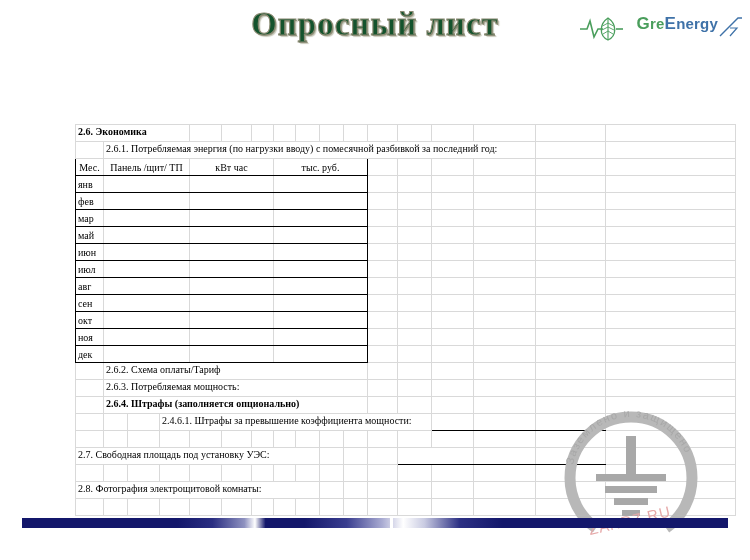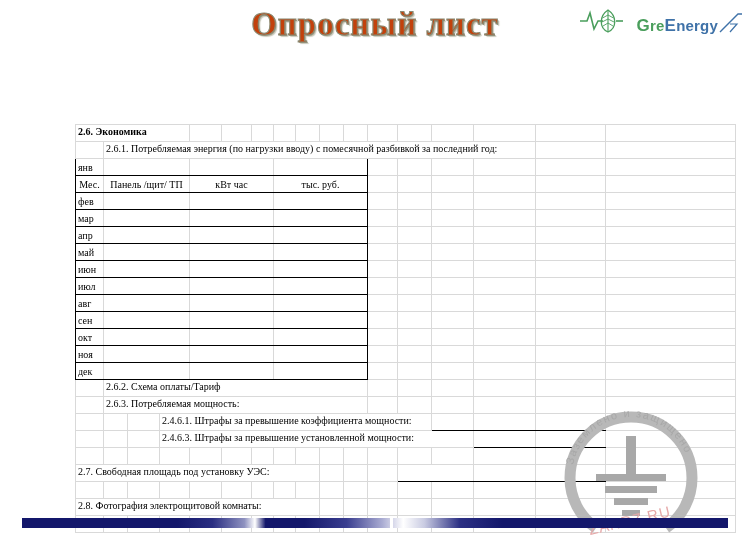--- a/index.html
+++ b/index.html
@@ -9,29 +9,29 @@
   }
 
   
   .title-block{position:absolute;left:0;top:4px;width:750px;text-align:center;z-index:5;}
   .title-line{
     font-family:"Liberation Serif",serif;
     font-weight:bold;
     font-size:33px;
     line-height:40px;
     letter-spacing:1px;
-    color:#c2410c;
+    color:#14532d;
     -webkit-text-stroke:1.1px #8a8a72;
     text-shadow:1px 1px 0 #9b9b86, 2px 2px 1px #c9c9bb;
     white-space:nowrap;
   }
   .title-line.second{font-size:31px;}
 
   
-  .logo{position:absolute;right:6px;top:6px;display:flex;align-items:flex-end;z-index:6;}
+  .logo{position:absolute;right:6px;top:14px;display:flex;align-items:flex-start;z-index:6;}
   .logo-text{font-family:"Liberation Sans",sans-serif;font-weight:bold;font-size:15px;letter-spacing:.2px;}
   .lg-green{color:#4a9e5c;}
   .lg-blue{color:#3f72a8;}
   .cap{font-size:17px;}
 
   
   .sheet{
     position:absolute;left:75px;top:124px;width:660px;
     border-collapse:collapse;table-layout:fixed;
     font-family:"Liberation Serif",serif;font-size:10px;color:#000;
@@ -152,70 +152,58 @@
   <tr>
     <td></td>
     <td class="nowrapover" colspan="14">
       <span class="spill">2.6.1. Потребляемая энергия (по нагрузки вводу) с помесячной разбивкой за последний год:</span>
     </td>
     <td></td>
         <td></td>
   </tr>
 
   <tr>
-    <td class="tl tb">янв</td>
-    <td class="tl tb" colspan="3"></td>
-    <td class="tl tb" colspan="3"></td>
-    <td class="tl tr tb" colspan="4"></td>
-    <td></td>
-        <td></td>
-        <td></td>
-    <td></td>
-        <td></td>
-        <td></td>
-  </tr>
-
-  <tr>
     <td class="tl tt tb ctr">Мес.</td>
     <td class="tt tb tl ctr" colspan="3">Панель /щит/ ТП</td>
     <td class="tt tb tl ctr" colspan="3">кВт час</td>
     <td class="tt tb tl tr ctr" colspan="4">тыс. руб.</td>
     <td></td>
         <td></td>
         <td></td>
     <td></td>
         <td></td>
         <td></td>
   </tr>
+
+  <tr>
+    <td class="tl tb">янв</td>
+    <td class="tl tb" colspan="3"></td>
+    <td class="tl tb" colspan="3"></td>
+    <td class="tl tr tb" colspan="4"></td>
+    <td></td>
+        <td></td>
+        <td></td>
+    <td></td>
+        <td></td>
+        <td></td>
+  </tr>
   <tr>
     <td class="tl tb">фев</td>
     <td class="tl tb" colspan="3"></td>
     <td class="tl tb" colspan="3"></td>
     <td class="tl tr tb" colspan="4"></td>
     <td></td>
         <td></td>
         <td></td>
     <td></td>
         <td></td>
         <td></td>
   </tr>
   <tr>
     <td class="tl tb">мар</td>
-    <td class="tl tb" colspan="3"></td>
-    <td class="tl tb" colspan="3"></td>
-    <td class="tl tr tb" colspan="4"></td>
-    <td></td>
-        <td></td>
-        <td></td>
-    <td></td>
-        <td></td>
-        <td></td>
-  </tr>
-  <tr>
-    <td class="tl tb">апр</td>
     <td class="tl tb" colspan="3"></td>
     <td class="tl tb" colspan="3"></td>
     <td class="tl tr tb" colspan="4"></td>
     <td></td>
         <td></td>
         <td></td>
     <td></td>
         <td></td>
         <td></td>
   </tr>
@@ -335,46 +323,47 @@
       <span class="spill">2.6.3. Потребляемая мощность:</span>
     </td>
     <td></td>
         <td></td>
         <td></td>
     <td></td>
         <td></td>
         <td></td>
   </tr>
 
+  <tr>
+    <td></td>
+    <td class="nowrapover" colspan="10">
+      <span class="spill b">2.6.4. Штрафы (заполняется опционально)</span>
+    </td>
+    <td></td>
+        <td></td>
+        <td></td>
+    <td></td>
+        <td></td>
+        <td></td>
+  </tr>
 
   <tr>
     <td></td>
         <td></td>
         <td></td>
     <td class="nowrapover" colspan="10">
       <span class="spill">2.4.6.1. Штрафы за превышение коэффициента мощности:</span>
     </td>
     <td class="underline"></td>
     <td class="underline"></td>
     <td class="underline"></td>
     <td></td>
   </tr>
 
 
-  <tr>
-    <td></td>
-        <td></td>
-        <td></td>
-    <td class="nowrapover" colspan="11">
-      <span class="spill">2.4.6.3. Штрафы за превышение установленной мощности:</span>
-    </td>
-    <td class="underline"></td>
-    <td class="underline"></td>
-    <td></td>
-  </tr>
 
   <tr>
     <td></td>
         <td></td>
         <td></td>
         <td></td>
     <td></td>
         <td></td>
         <td></td>
         <td></td>

